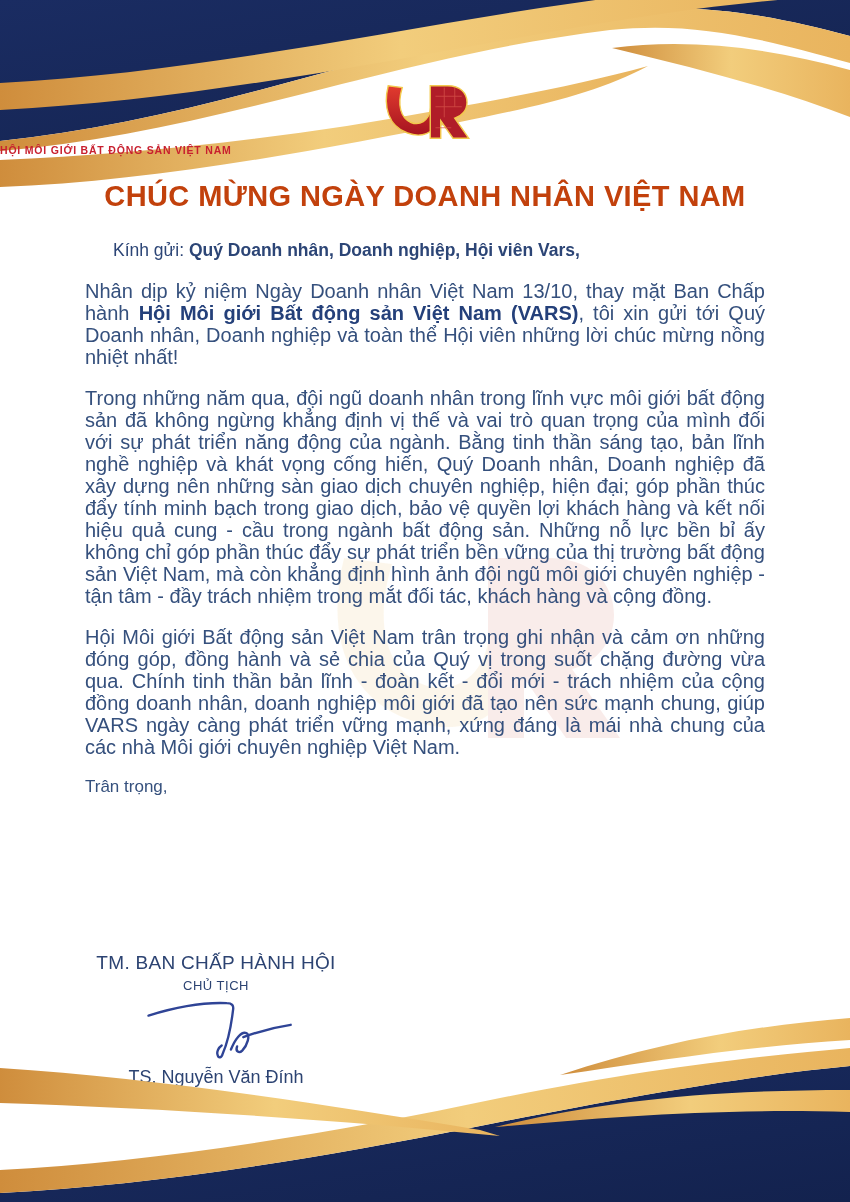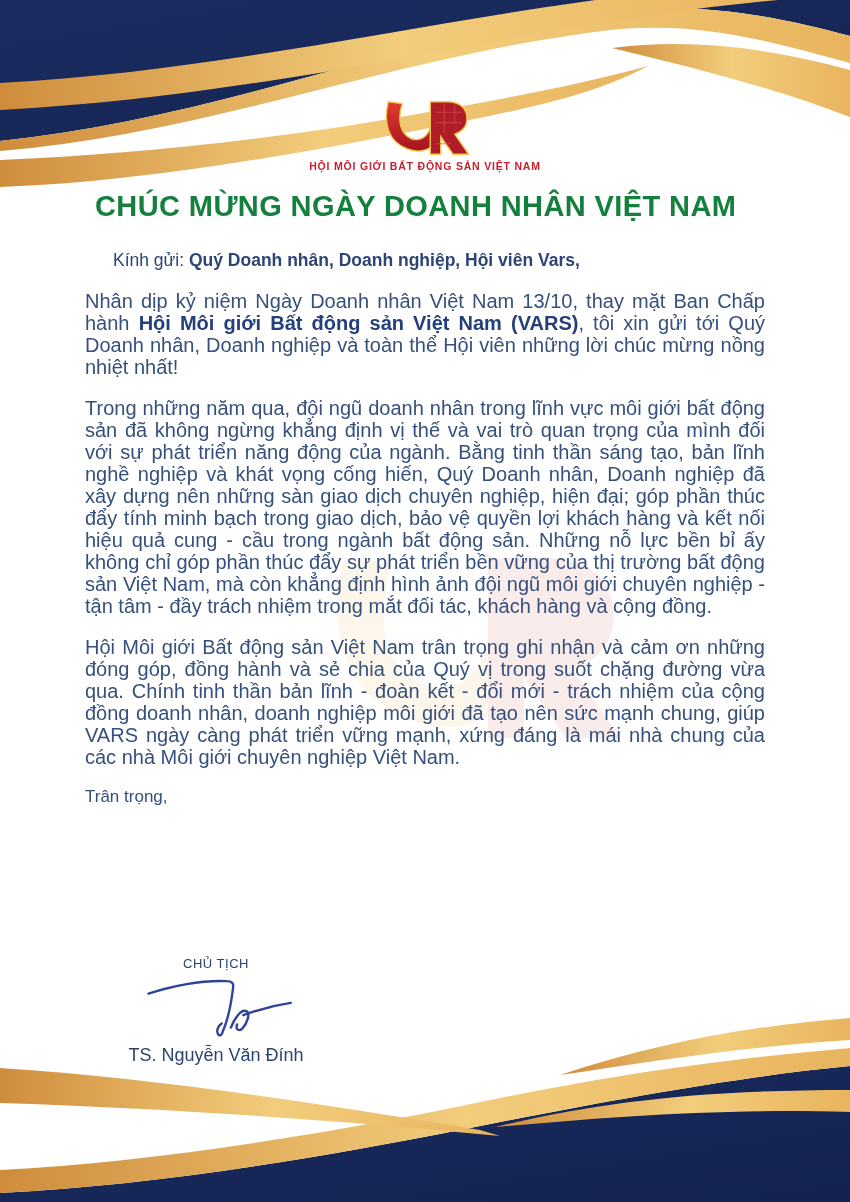--- a/index.html
+++ b/index.html
@@ -8,35 +8,35 @@
     width:850px;height:1202px;
     margin:0 auto;
     background:#ffffff;
     overflow:hidden;
     font-family:"Liberation Sans",sans-serif;
   }
   .deco{position:absolute;left:0;pointer-events:none;}
   .deco.top{top:0;}
   .deco.bottom{bottom:0;}
 
-  .logo-block{position:absolute;top:100px;left:0;width:100%;text-align:center;}
+  .logo-block{position:absolute;top:84px;left:0;width:100%;}
   .logo-icon{display:block;margin:0 auto;}
   .logo-text{
     margin-top:4px;
     font-size:10.5px;font-weight:bold;letter-spacing:.8px;
     color:#c8202f;
   }
 
   .watermark{position:absolute;top:548px;left:320px;opacity:.10;pointer-events:none;}
 
   .content{position:absolute;top:180px;left:85px;width:680px;color:#35507d;}
   .title{
-    margin:10px;
+    margin:0;text-align:center;
     font-size:29px;font-weight:bold;letter-spacing:.4px;
-    color:#15803d;
+    color:#c2410c;
   }
   .salutation{
     margin-top:27px;padding-left:28px;
     font-size:17.5px;color:#2c4576;
   }
   .salutation .recipients{font-weight:bold;}
   .para{
     margin:19px 0 0 0;
     font-size:20px;line-height:22px;
     text-align:justify;
@@ -124,20 +124,21 @@
 
     <p class="para">Trong những năm qua, đội ngũ doanh nhân trong lĩnh vực môi giới bất động sản đã không ngừng khẳng định vị thế và vai trò quan trọng của mình đối với sự phát triển năng động của ngành. Bằng tinh thần sáng tạo, bản lĩnh nghề nghiệp và khát vọng cống hiến, Quý Doanh nhân, Doanh nghiệp đã xây dựng nên những sàn giao dịch chuyên nghiệp, hiện đại; góp phần thúc đẩy tính minh bạch trong giao dịch, bảo vệ quyền lợi khách hàng và kết nối hiệu quả cung - cầu trong ngành bất động sản. Những nỗ lực bền bỉ ấy không chỉ góp phần thúc đẩy sự phát triển bền vững của thị trường bất động sản Việt Nam, mà còn khẳng định hình ảnh đội ngũ môi giới chuyên nghiệp - tận tâm - đầy trách nhiệm trong mắt đối tác, khách hàng và cộng đồng.</p>
 
     <p class="para">Hội Môi giới Bất động sản Việt Nam trân trọng ghi nhận và cảm ơn những đóng góp, đồng hành và sẻ chia của Quý vị trong suốt chặng đường vừa qua. Chính tinh thần bản lĩnh - đoàn kết - đổi mới - trách nhiệm của cộng đồng doanh nhân, doanh nghiệp môi giới đã tạo nên sức mạnh chung, giúp VARS ngày càng phát triển vững mạnh, xứng đáng là mái nhà chung của các nhà Môi giới chuyên nghiệp Việt Nam.</p>
 
 
     <div class="closing">Trân trọng,</div>
   </div>
 
   <div class="sign-block">
+    <div class="sign-line1">TM. BAN CHẤP HÀNH HỘI</div>
     <div class="sign-line2">CHỦ TỊCH</div>
     <svg class="signature-svg" width="165" height="68" viewBox="0 0 160 66">
       <g fill="none" stroke="#2f4496" stroke-width="2.3" stroke-linecap="round">
         <path d="M14,18 C40,10 68,5 90,6 C95,6 97,8 96,13 C94,30 90,46 86,55 C85,59 82,60 81,56 C80,53 82,49 85,47"></path>
         <path d="M94,51 C98,41 104,33 109,35 C113,37 110,47 105,52 C102,55 98,53 100,48"></path>
         <path d="M106,39 C122,33 138,29 152,27"></path>
       </g>
     </svg>
     <div class="signer-name">TS. Nguyễn Văn Đính</div>
   </div>

